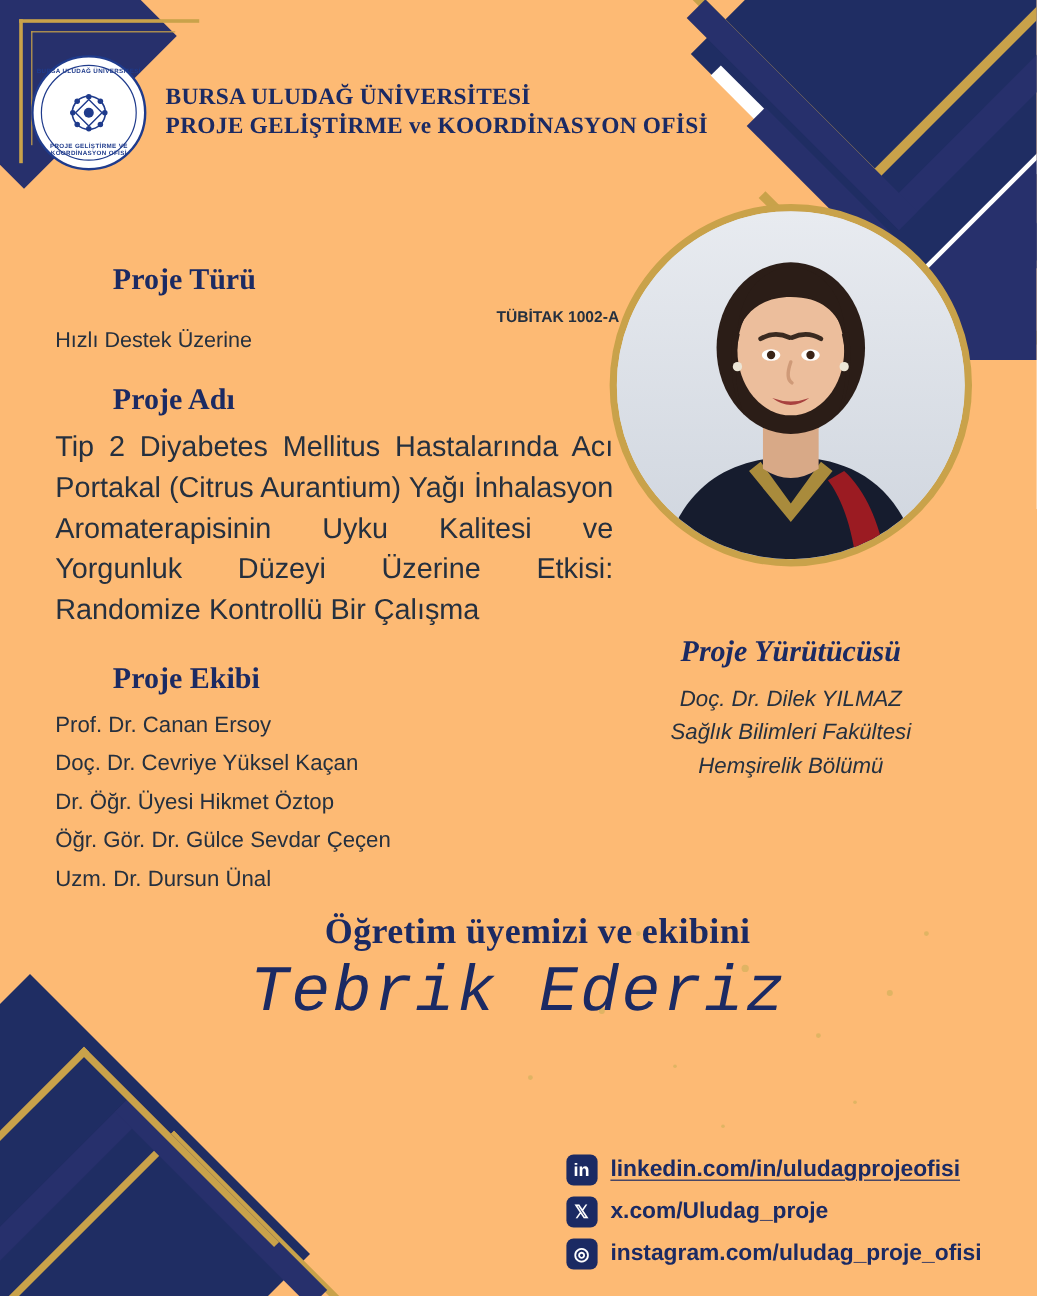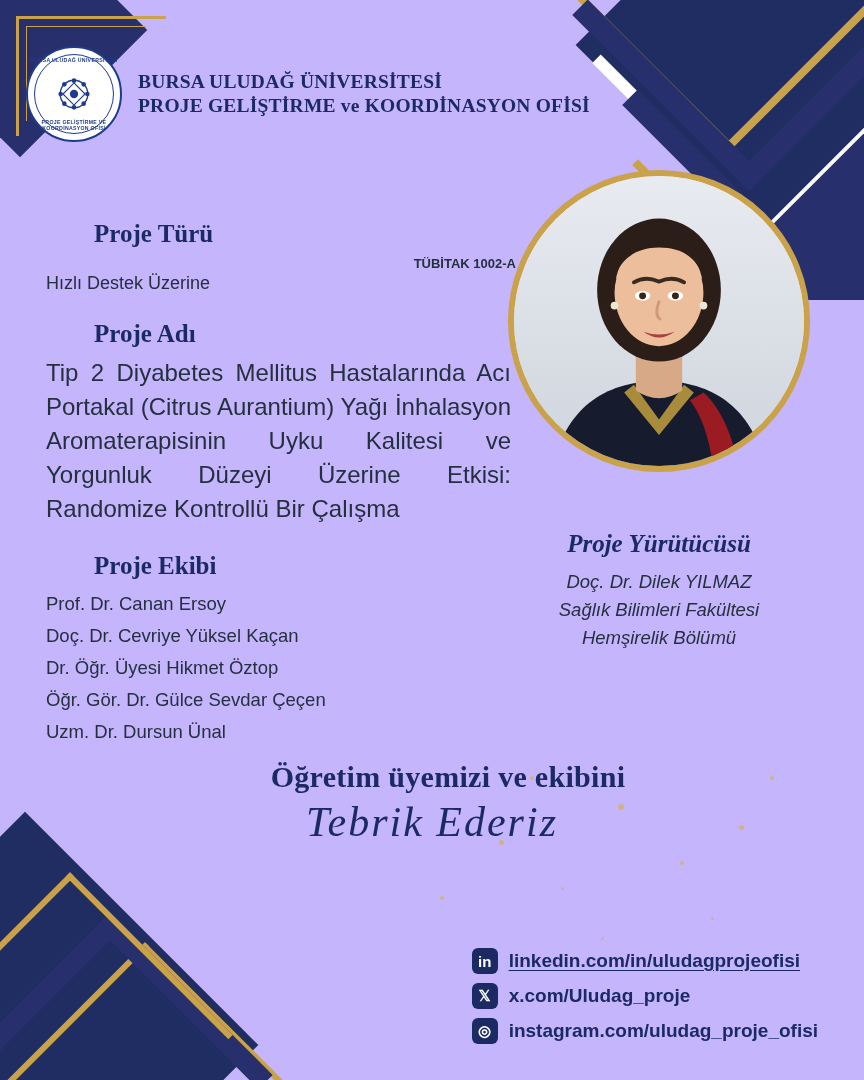--- a/index.html
+++ b/index.html
@@ -5,21 +5,21 @@
   * { box-sizing: border-box; margin: 0; padding: 0; }
   html, body {
     width: 864px; height: 1080px;
     font-family: "Liberation Sans", sans-serif;
     background: #ffffff;
     overflow: hidden;
   }
   .poster {
     position: relative;
     width: 864px; height: 1080px;
-    background: #c4b5fd;
+    background: #fdba74;
     overflow: hidden;
   }
 
   
   .deco { position: absolute; pointer-events: none; }
 
   
   .tr-wrap { top: 0; right: 0; width: 430px; height: 300px; overflow: hidden; }
   .tr-navy1 {
     position: absolute; top: -120px; right: -110px;
@@ -156,28 +156,28 @@
   
   .congrats {
     position: absolute; top: 760px; left: 0; width: 864px; text-align: center; z-index: 5;
   }
   .congrats .line1 {
     font-family: "Liberation Serif", serif; font-weight: bold;
     font-size: 30px; color: #1b2a63; letter-spacing: .3px; padding-left: 32px;
   }
   .congrats .line2 {
     margin-top: 4px;
-    font-family: Liberation Serif, serif;
-    font-style: italic; font-size: 42px; color: #1b2a63;
+    font-family: Liberation Mono, monospace;
+    font-style: italic; font-size: 54px; color: #1b2a63;
     letter-spacing: 2px;
   }
 
   
   .socials {
-    position: absolute; right: 46px; bottom: 36px; z-index: 6;
+    position: absolute; right: 46px; bottom: 22px; z-index: 6;
     display: flex; flex-direction: column; gap: 9px;
   }
   .social-row { display: flex; align-items: center; gap: 11px; }
   .social-icon {
     width: 26px; height: 26px; border-radius: 6px;
     display: flex; align-items: center; justify-content: center;
     flex: none; color: #fff; font-weight: bold; font-size: 15px;
   }
   .ic-linkedin { background: #1b2a63; }
   .ic-x { background: #1b2a63; }

